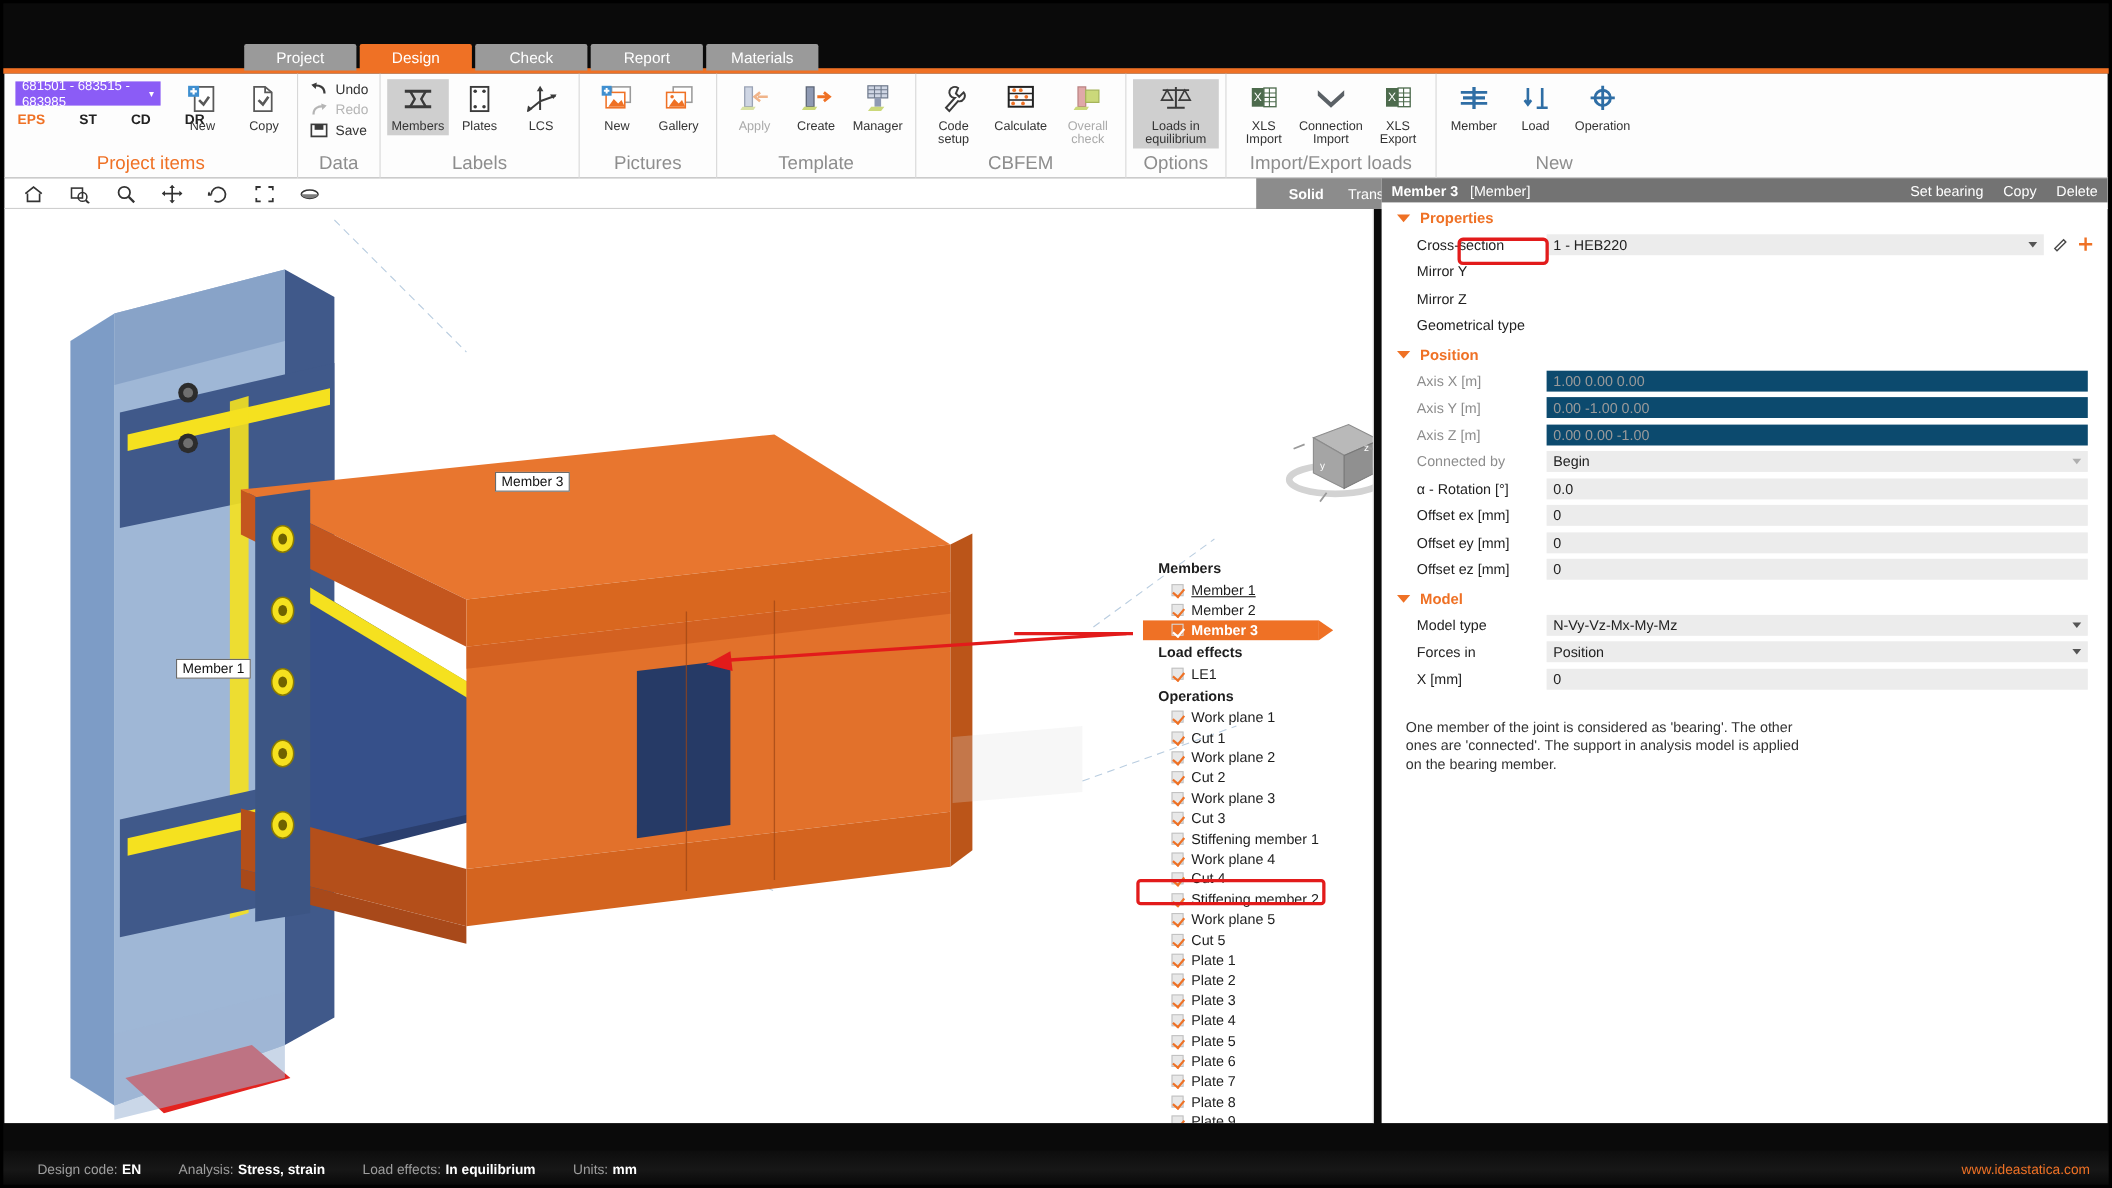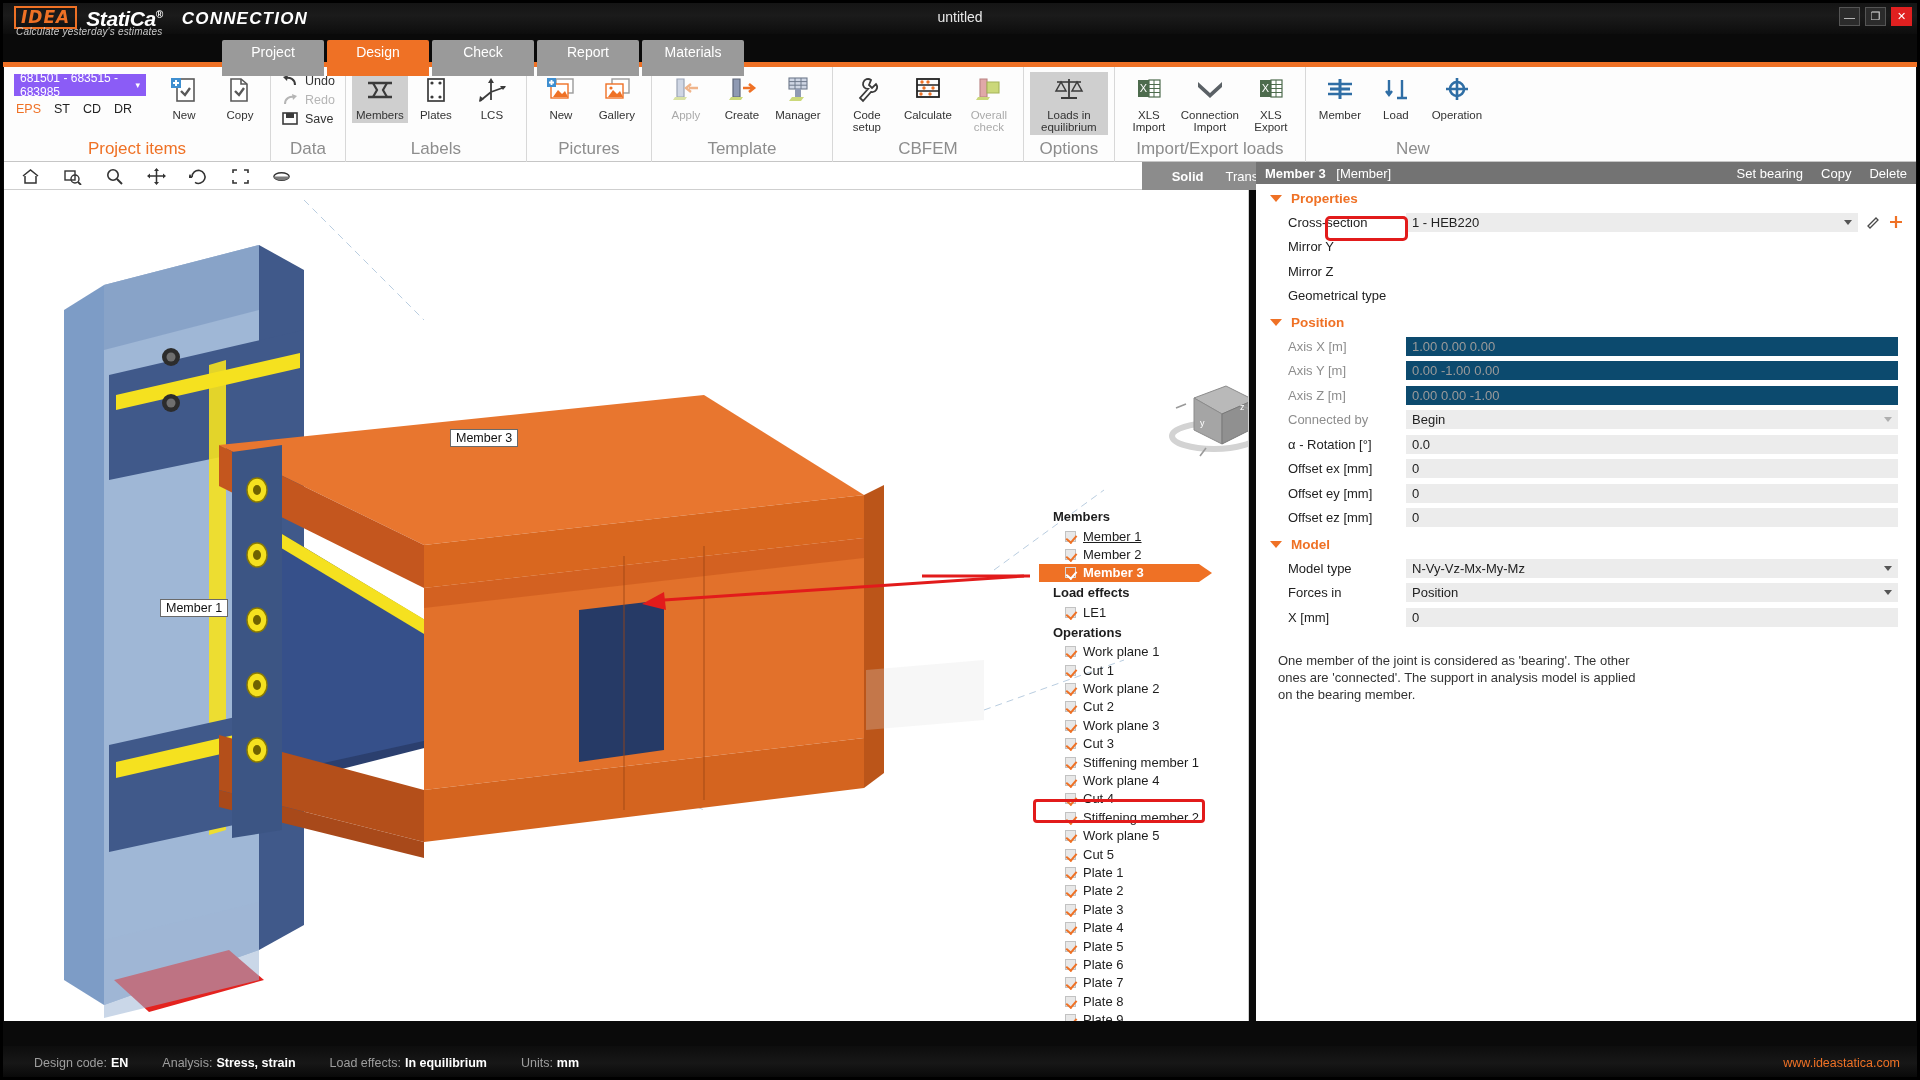--- a/index.html
+++ b/index.html
@@ -39,21 +39,21 @@
   .win-btn {
     width:21px; height:19px; background:#2b2b2b; border:1px solid #555;
     display:flex; align-items:center; justify-content:center; color:#ddd; font-size:11px;
     cursor:pointer;
   }
   .win-btn.close { background:#e02020; border-color:#e02020; color:#fff; }
 
   
   .maintabs { position:absolute; left:222px; top:40px; display:flex; gap:3px; z-index:5; }
   .maintab {
-    min-width:102px; height:36px; line-height:24px; text-align:center;
+    min-width:102px; height:24px; line-height:24px; text-align:center;
     background:#9a9a9a; color:#fff; font-size:14px; cursor:pointer;
     border-radius:2px 2px 0 0;
   }
   .maintab.active { background:#ef7125; }
 
   .ribbon-topline { position:absolute; left:0; top:62px; width:1920px; height:5px; background:#ef7125; }
 
   
   .ribbon {
     position:absolute; left:4px; top:67px; width:1912px; height:95px;
@@ -78,21 +78,21 @@
   .rb-btn.disabled { color:#aaa; }
   .icn { width:34px; height:32px; display:flex; align-items:center; justify-content:center; }
   .icn svg { display:block; }
 
   
   .proj-group { width:150px; padding:7px 6px 0 8px; }
   .proj-combo {
     width:132px; height:22px; background:#8b5cf6; color:#fff; font-size:12px;
     display:flex; align-items:center; padding:0 6px; justify-content:space-between; cursor:pointer;
   }
-  .proj-letters { display:flex; gap:13px; margin-top:6px; font-size:12.5px; font-weight:normal; padding-left:2px;}
+  .proj-letters { display:flex; gap:31px; margin-top:6px; font-size:12.5px; font-weight:bold; padding-left:2px;}
   .proj-letters .on { color:#ef7125; }
 
   
   .small-col { display:flex; flex-direction:column; padding:6px 8px 0 8px; gap:3px; }
   .small-row { display:flex; align-items:center; gap:6px; font-size:12.5px; color:#333; cursor:pointer; }
   .small-row.disabled { color:#b5b5b5; }
   .small-icn { width:18px; height:16px; display:flex; align-items:center; justify-content:center; }
 
   
   .viewbar {
@@ -210,34 +210,20 @@
   .sb-item .v { color:#fff; font-weight:bold; margin-left:4px; }
   .sb-url { position:absolute; right:20px; color:#ef7125; font-size:12.5px; cursor:pointer; }
 
   .outer-border { position:absolute; left:0; top:0; width:1920px; height:1080px; border:3px solid #000; pointer-events:none; }
 </style>
 </head>
 <body>
 
 <div id="app">
 
-  <div class="titlebar">
-    <div class="logo-wrap">
-      <span class="logo-idea">IDEA</span>
-      <span class="logo-statica"><span>StatiCa</span><span class="logo-reg">®</span></span>
-      <span class="logo-conn">CONNECTION</span>
-    </div>
-    <div class="tagline">Calculate yesterday's estimates</div>
-    <div class="win-title">untitled</div>
-    <div class="win-buttons">
-      <div class="win-btn">—</div>
-      <div class="win-btn">❐</div>
-      <div class="win-btn close">✕</div>
-    </div>
-  </div>
 
   <div class="maintabs">
     <div class="maintab">Project</div>
     <div class="maintab active">Design</div>
     <div class="maintab">Check</div>
     <div class="maintab">Report</div>
     <div class="maintab">Materials</div>
   </div>
   <div class="ribbon-topline"></div>
 

